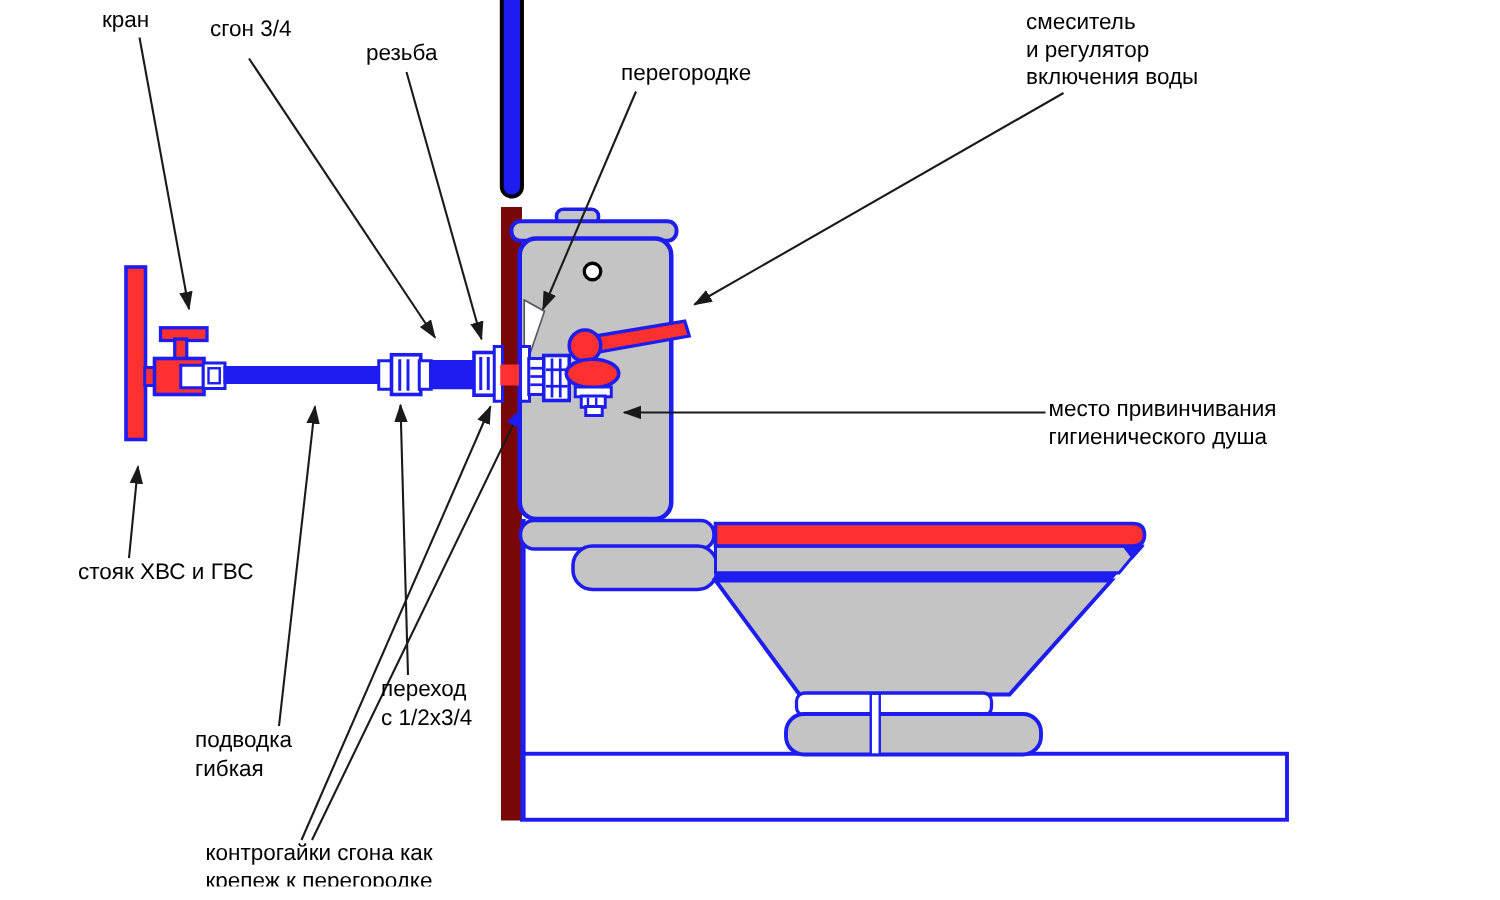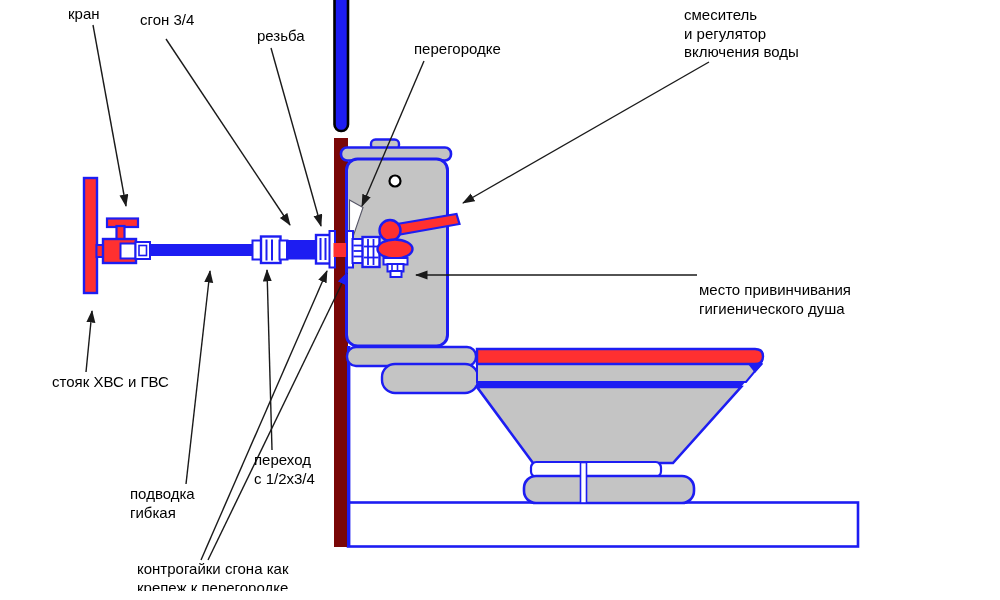--- a/index.html
+++ b/index.html
@@ -10,24 +10,24 @@
   body{background:var(--bg);font-family:"Liberation Sans",sans-serif;}
   .stage{position:relative;width:1000px;height:591px;overflow:hidden;background:var(--bg);}
   .stage svg{position:absolute;left:0;top:0;}
   .lbl{
     position:absolute;color:#000;
     font:15px/18.5px "Liberation Sans",sans-serif;
     white-space:pre-line;
   }
   #lbl-kran{left:68px;top:5px}
   #lbl-sgon{left:140px;top:11px}
-  #lbl-rezba{left:257px;top:27px}
+  #lbl-rezba{left:244px;top:27px}
   #lbl-otrazhateli{left:414px;top:40px}
   #lbl-smesitel{left:684px;top:6px}
-  #lbl-mesto{left:699px;top:281px}
+  #lbl-mesto{left:699px;top:264px}
   #lbl-stoyak{left:52px;top:373px}
   #lbl-podvodka{left:130px;top:485px}
   #lbl-perekhod{left:254px;top:451px}
   #lbl-kontrogayki{left:137px;top:560px}
   
   .fb{fill:var(--blue)} .fr{fill:var(--red)} .fg{fill:var(--gray)}
   .fw{fill:#fff} .fm{fill:var(--wall)}
   .sb{stroke:var(--blue)} .sk{stroke:#000}
   .leader{stroke:var(--line);stroke-width:1.4;fill:none;}
 </style>

